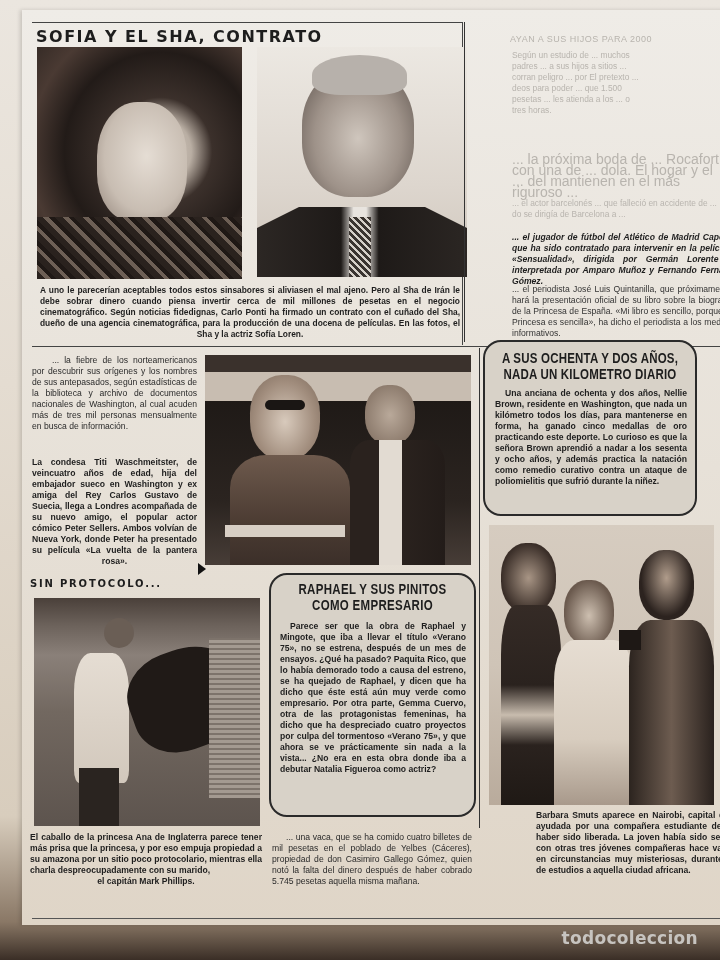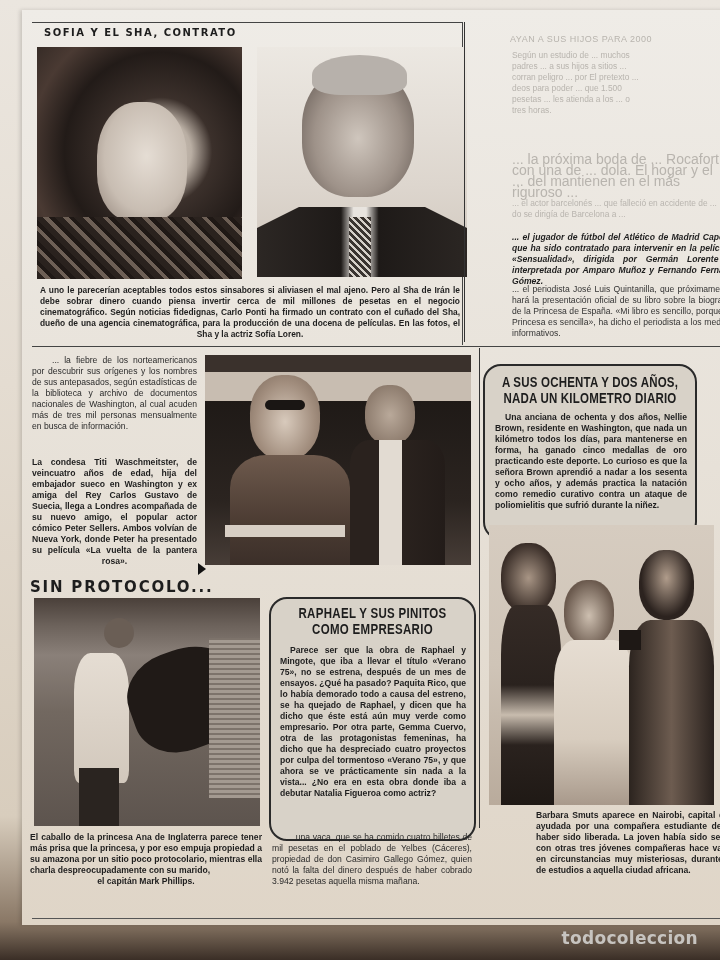--- a/index.html
+++ b/index.html
@@ -21,38 +21,38 @@
   .body-text {
     font-size: 8.6px; line-height: 11px; text-align: justify; color: #1e1e1e;
     font-weight: bold;
   }
   .light-text { font-weight: normal; color: #555; }
   .faded-text { font-weight: normal; color: #b8b4ae; }
   .photo {
     position: absolute; overflow: hidden;
   }
   .boxed {
-    border: 2px solid #2a2a2a; border-radius: 18px; background: #d8d2c8; margin-top: 24px;
+    border: 2px solid #2a2a2a; border-radius: 18px; background: #d8d2c8;
   }
   .rule-v { position: absolute; width: 1px; background: #333; }
   .rule-h { position: absolute; height: 1px; background: #444; }
   .watermark {
     position: absolute; right: 22px; bottom: 12px; color: #c7c4c0;
     font-family: "DejaVu Sans", sans-serif; font-weight: bold; font-size: 17px; letter-spacing: 0.3px;
   }
   .center { text-align: center; }
   .arrow { position:absolute; width:0; height:0; border-top:6px solid transparent; border-bottom:6px solid transparent; border-left:8px solid #111; }
 </style>
 </head>
 <body>
 
 <div class="page">
 
   <div class="abs" style="left:10px; top:12px; width:430px; height:322px; border-top:1px solid #444; border-right:1px solid #444;">
-    <div class="abs headline" style="left:12px; top:4px; font-size:10px;">SOFIA Y EL SHA, CONTRATO</div>
+    <div class="abs headline" style="left:4px; top:4px; font-size:16px;">SOFIA Y EL SHA, CONTRATO</div>
     <div class="photo" style="left:5px; top:24px; width:205px; height:232px; background: radial-gradient(ellipse at 60% 45%, #d9cfc5 0%, #b9aea3 18%, #3b302b 30%, #221b18 55%, #4a3a33 75%, #2c2420 100%);">
       <div class="abs" style="left:60px; top:55px; width:90px; height:120px; border-radius:45% 45% 40% 40%; background: radial-gradient(ellipse at 55% 45%, #e5ddd4 0%, #c8bdb2 60%, #8e8076 100%);"></div>
       <div class="abs" style="left:0; top:170px; width:205px; height:62px; background: repeating-linear-gradient(45deg, #2a221e 0 6px, #6d5f55 6px 10px, #1f1815 10px 14px);"></div>
 
     </div>
     <div class="photo" style="left:225px; top:24px; width:210px; height:230px; background: linear-gradient(180deg, #ece8e2 0%, #ddd6ce 60%, #cfc6bc 100%);">
       <div class="abs" style="left:45px; top:20px; width:112px; height:130px; border-radius:45% 45% 42% 42%; background: radial-gradient(ellipse at 50% 55%, #cfc6bd 0%, #9e9289 55%, #5b514b 100%);"></div>
       <div class="abs" style="left:55px; top:8px; width:95px; height:40px; border-radius:50% 50% 30% 30%; background: #b7b1ab;"></div>
       <div class="abs" style="left:0; top:160px; width:210px; height:70px; background: linear-gradient(90deg, #2c2724 0%, #1e1a18 40%, #e8e4df 46%, #e8e4df 52%, #1e1a18 58%, #2b2623 100%); clip-path: polygon(20% 0, 80% 0, 100% 30%, 100% 100%, 0 100%, 0 30%);"></div>
       <div class="abs" style="left:92px; top:170px; width:22px; height:60px; background: repeating-linear-gradient(45deg, #3a3430 0 3px, #d6d0c9 3px 5px);"></div>
@@ -102,40 +102,40 @@
     <div class="abs" style="left:12px; top:18px; width:55px; height:70px; border-radius:45%; background: radial-gradient(ellipse at 50% 50%, #a89585 0%, #3a2e28 70%);"></div>
     <div class="abs" style="left:12px; top:80px; width:60px; height:200px; background: linear-gradient(180deg, #352b26 0%, #2a221e 40%, #c8bcae 55%, #2a221e 70%, #1f1915 100%); border-radius:25% 25% 0 0;"></div>
     <div class="abs" style="left:75px; top:55px; width:50px; height:65px; border-radius:45%; background: radial-gradient(ellipse at 50% 55%, #cdbfb0 0%, #6b5a4e 70%);"></div>
     <div class="abs" style="left:65px; top:115px; width:80px; height:165px; background: linear-gradient(180deg, #e6ddd2 0%, #d8cdbf 60%, #a8998b 100%); border-radius:25% 25% 0 0;"></div>
     <div class="abs" style="left:150px; top:25px; width:55px; height:70px; border-radius:45%; background: radial-gradient(ellipse at 50% 40%, #b09c8b 0%, #2c231f 65%);"></div>
     <div class="abs" style="left:140px; top:95px; width:85px; height:185px; background: linear-gradient(90deg, #2c241f 0%, #6d5c50 50%, #2a221e 100%); border-radius:25% 25% 0 0;"></div>
     <div class="abs" style="left:130px; top:105px; width:22px; height:20px; background:#1e1815;"></div>
 
   </div>
 
-  <div class="abs headline" style="left:8px; top:568px; font-size:15px; letter-spacing:1.8px;">SIN PROTOCOLO...</div>
+  <div class="abs headline" style="left:8px; top:568px; font-size:10px; letter-spacing:1.8px;">SIN PROTOCOLO...</div>
   <div class="photo" style="left:12px; top:588px; width:226px; height:228px; background: linear-gradient(180deg, #4a403a 0%, #6c625b 12%, #8a8079 25%, #726860 50%, #5d544e 100%);">
     <div class="abs" style="left:70px; top:20px; width:30px; height:30px; border-radius:50%; background:#6a5e55;"></div>
     <div class="abs" style="left:40px; top:55px; width:55px; height:130px; background: linear-gradient(180deg, #e5ddd3 0%, #d2c8bc 100%); border-radius:30% 30% 10% 10%;"></div>
     <div class="abs" style="left:45px; top:170px; width:40px; height:58px; background:#2a2420;"></div>
     <div class="abs" style="left:95px; top:50px; width:120px; height:100px; background:#201a17; border-radius:40% 50% 30% 40%; transform:rotate(-20deg);"></div>
     <div class="abs" style="left:175px; top:40px; width:51px; height:160px; background: repeating-linear-gradient(0deg, #a49a91 0 3px, #7d736b 3px 5px);"></div>
 
   </div>
   <div class="abs body-text" style="left:8px; top:822px; width:232px;">
     <span>El caballo de la princesa Ana de Inglaterra parece tener más prisa que la princesa, y por eso empuja propiedad a su amazona por un sitio poco protocolario, mientras ella charla despreocupadamente con su marido,</span>
     <div class="center" style="text-align:center;">el capitán Mark Phillips.</div>
   </div>
 
   <div class="abs boxed" style="left:247px; top:563px; width:203px; height:240px;">
     <div class="abs headline center" style="left:0; top:8px; width:203px; font-size:11.5px; letter-spacing:0.3px; font-family:'Liberation Sans', sans-serif; transform:scaleY(1.2);">RAPHAEL Y SUS PINITOS</div>
     <div class="abs headline center" style="left:0; top:24px; width:203px; font-size:11.5px; letter-spacing:0.3px; font-family:'Liberation Sans', sans-serif; transform:scaleY(1.2);">COMO EMPRESARIO</div>
     <div class="abs body-text" style="left:9px; top:46px; width:186px; text-indent:10px;">Parece ser que la obra de Raphael y Mingote, que iba a llevar el título «Verano 75», no se estrena, después de un mes de ensayos. ¿Qué ha pasado? Paquita Rico, que lo había demorado todo a causa del estreno, se ha quejado de Raphael, y dicen que ha dicho que éste está aún muy verde como empresario. Por otra parte, Gemma Cuervo, otra de las protagonistas femeninas, ha dicho que ha despreciado cuatro proyectos por culpa del tormentoso «Verano 75», y que ahora se ve prácticamente sin nada a la vista... ¿No era en esta obra donde iba a debutar Natalia Figueroa como actriz?</div>
   </div>
 
-  <div class="abs body-text light-text" style="left:250px; top:822px; width:200px; color:#2a2a2a; text-indent:14px;">... una vaca, que se ha comido cuatro billetes de mil pesetas en el poblado de Yelbes (Cáceres), propiedad de don Casimiro Gallego Gómez, quien notó la falta del dinero después de haber cobrado 3.942 pesetas aquella misma mañana.</div>
+  <div class="abs body-text light-text" style="left:250px; top:822px; width:200px; color:#2a2a2a; text-indent:14px;">... una vaca, que se ha comido cuatro billetes de mil pesetas en el poblado de Yelbes (Cáceres), propiedad de don Casimiro Gallego Gómez, quien notó la falta del dinero después de haber cobrado 5.745 pesetas aquella misma mañana.</div>
 
   <div class="abs body-text" style="left:470px; top:800px; width:225px;margin-left:44px;">Barbara Smuts aparece en Nairobi, capital de Kenya, ayudada por una compañera estudiante después de haber sido liberada. La joven había sido secuestrada con otras tres jóvenes compañeras hace varios días, en circunstancias muy misteriosas, durante un viaje de estudios a aquella ciudad africana.</div>
 
   <div class="rule-h" style="left:10px; top:908px; width:690px; background:#555;"></div>
 </div>
 
 <div class="watermark">todocoleccion</div>
 
 </body></html>

